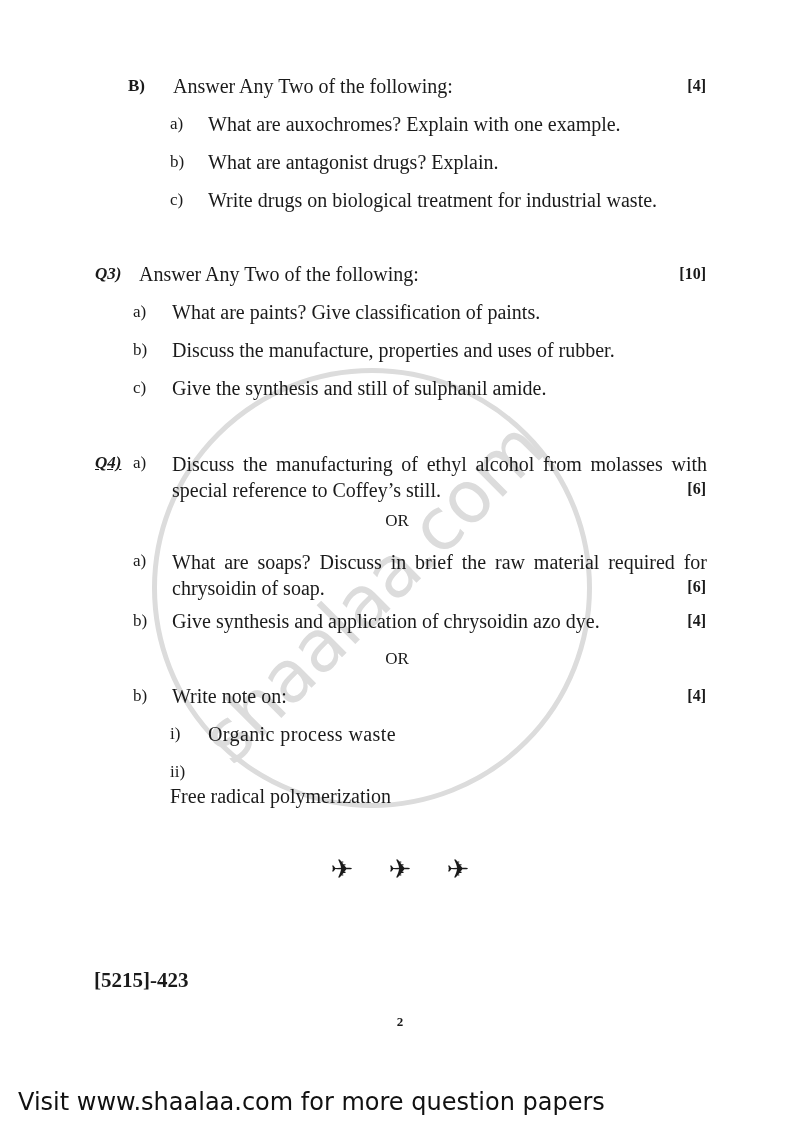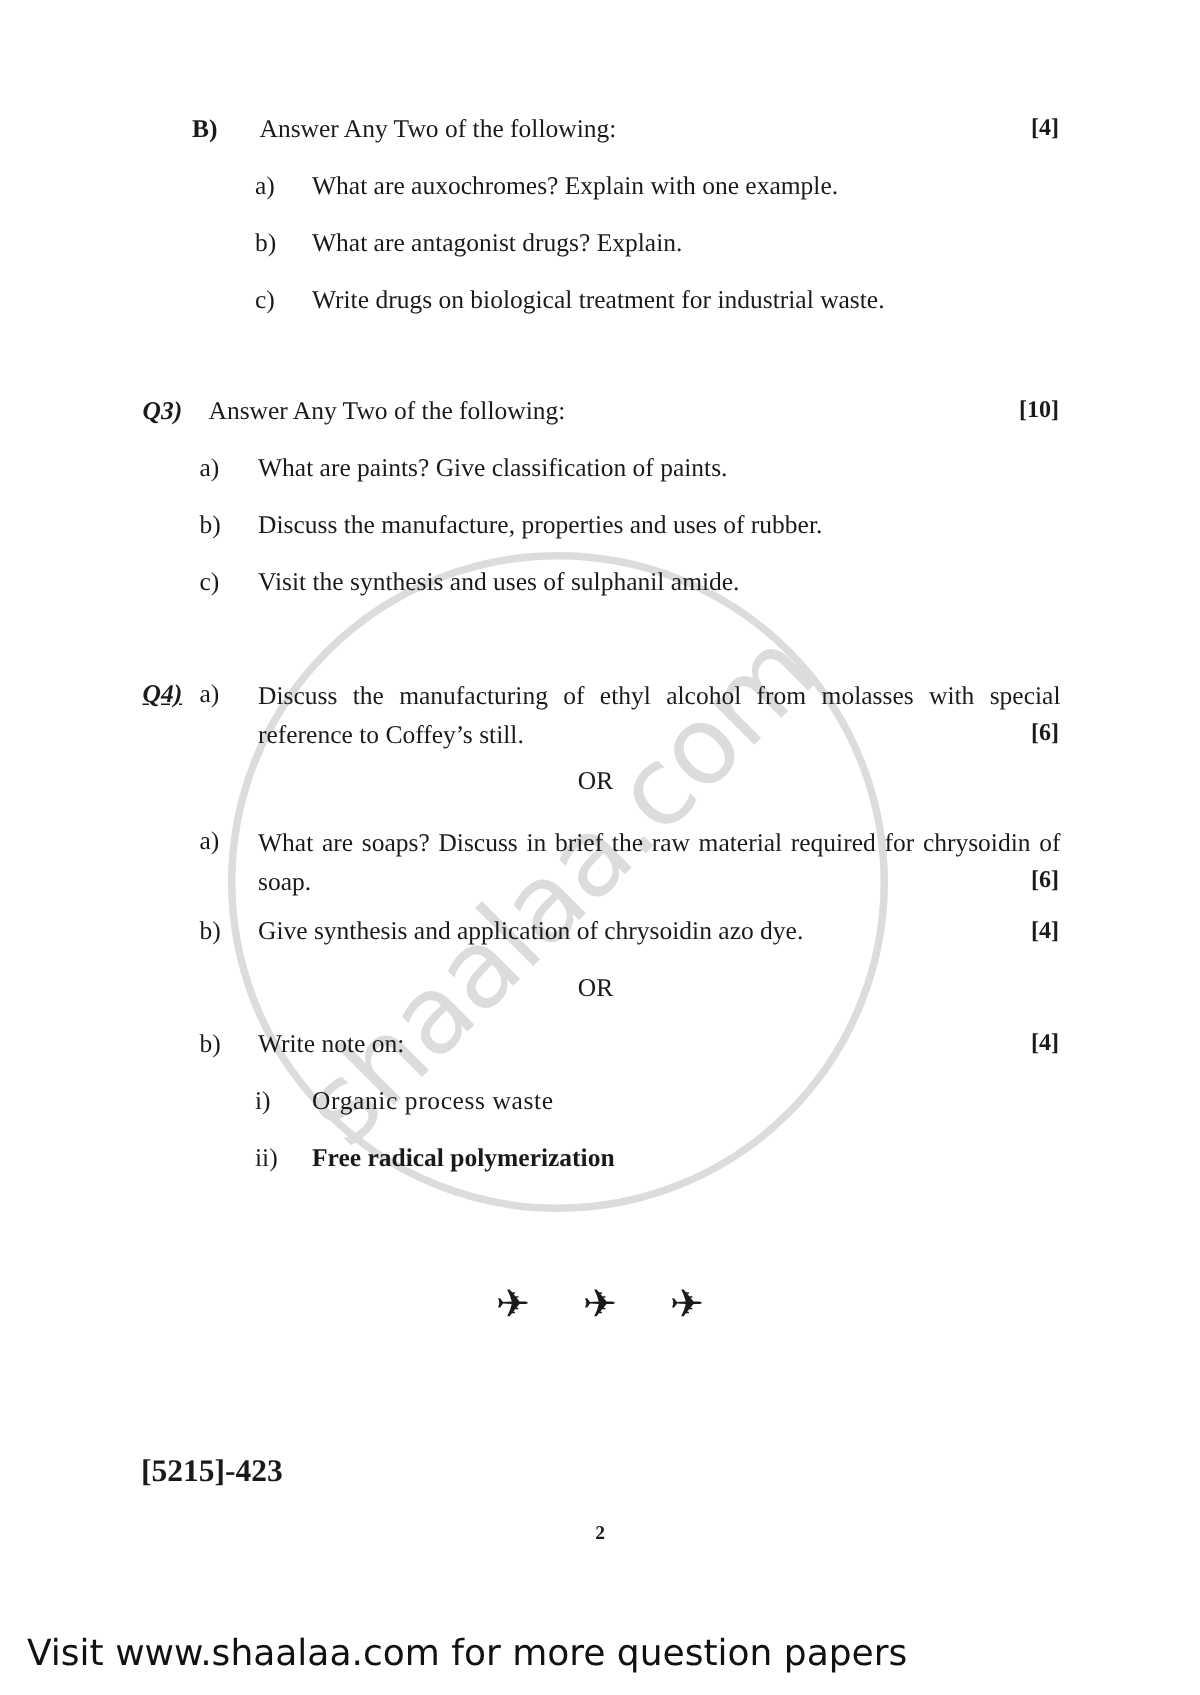--- a/index.html
+++ b/index.html
@@ -79,21 +79,21 @@
     font-size: 17px;
     line-height: 24px;
     white-space: nowrap;
   }
   .alpha {
     font-size: 17px;
     line-height: 24px;
     white-space: nowrap;
   }
   .body-text {
-    font-size: 17px;
+    font-size: 20px;
     line-height: 26px;
     text-align: justify;
   }
   .marks {
     position: absolute;
     font-weight: bold;
     font-size: 16px;
     line-height: 24px;
     text-align: right;
     white-space: nowrap;
@@ -201,21 +201,21 @@
       <span class="body-text" style="line-height:24px; width:500px;">What are paints? Give classification of paints.</span>
     </div>
 
     <div class="row" style="left:133px; top:338px; width:560px;">
       <span class="alpha" style="width:39px;">b)</span>
       <span class="body-text" style="line-height:24px; width:500px;">Discuss the manufacture, properties and uses of rubber.</span>
     </div>
 
     <div class="row" style="left:133px; top:376px; width:560px;">
       <span class="alpha" style="width:39px;">c)</span>
-      <span class="body-text" style="line-height:24px; width:500px;">Visit the synthesis and uses of sulphanil amide.</span>
+      <span class="body-text" style="line-height:24px; width:500px;">Give the synthesis and still of sulphanil amide.</span>
     </div>
 
     <div class="row" style="left:95px; top:451px; width:615px;">
       <span class="qlabel" style="width:38px;text-decoration:underline;">Q4)</span>
       <span class="alpha" style="width:39px;">a)</span>
       <span class="body-text" style="width:535px;">Discuss the manufacturing of ethyl alcohol from molasses with special reference to Coffey’s still.</span>
     </div>
     <div class="marks" style="left:606px; top:477px; width:100px;">[6]</div>
 
     <div class="or" style="left:337px; top:509px;">OR</div>
@@ -238,23 +238,23 @@
       <span class="alpha" style="width:39px;">b)</span>
       <span class="body-text" style="line-height:24px; width:500px;">Write note on:</span>
     </div>
     <div class="marks" style="left:606px; top:684px; width:100px;">[4]</div>
 
     <div class="row" style="left:170px; top:722px; width:500px;">
       <span class="alpha" style="width:38px;">i)</span>
       <span class="body-text" style="line-height:24px; width:440px; letter-spacing:0.4px;">Organic process waste</span>
     </div>
 
-    <div class="row" style="left:170px; top:760px; width:500px;">
+    <div class="row" style="left:170px; top:760px; width:500px;flex-direction:column;">
       <span class="alpha" style="width:38px;">ii)</span>
-      <span class="body-text" style="line-height:24px; width:440px;font-weight:bold;">Free radical polymerization</span>
+      <span class="body-text" style="line-height:24px; width:440px;">Free radical polymerization</span>
     </div>
 
   </div>
 
   <div id="separator">
     <span class="plane">✈</span>
     <span class="plane">✈</span>
     <span class="plane">✈</span>
   </div>
 

